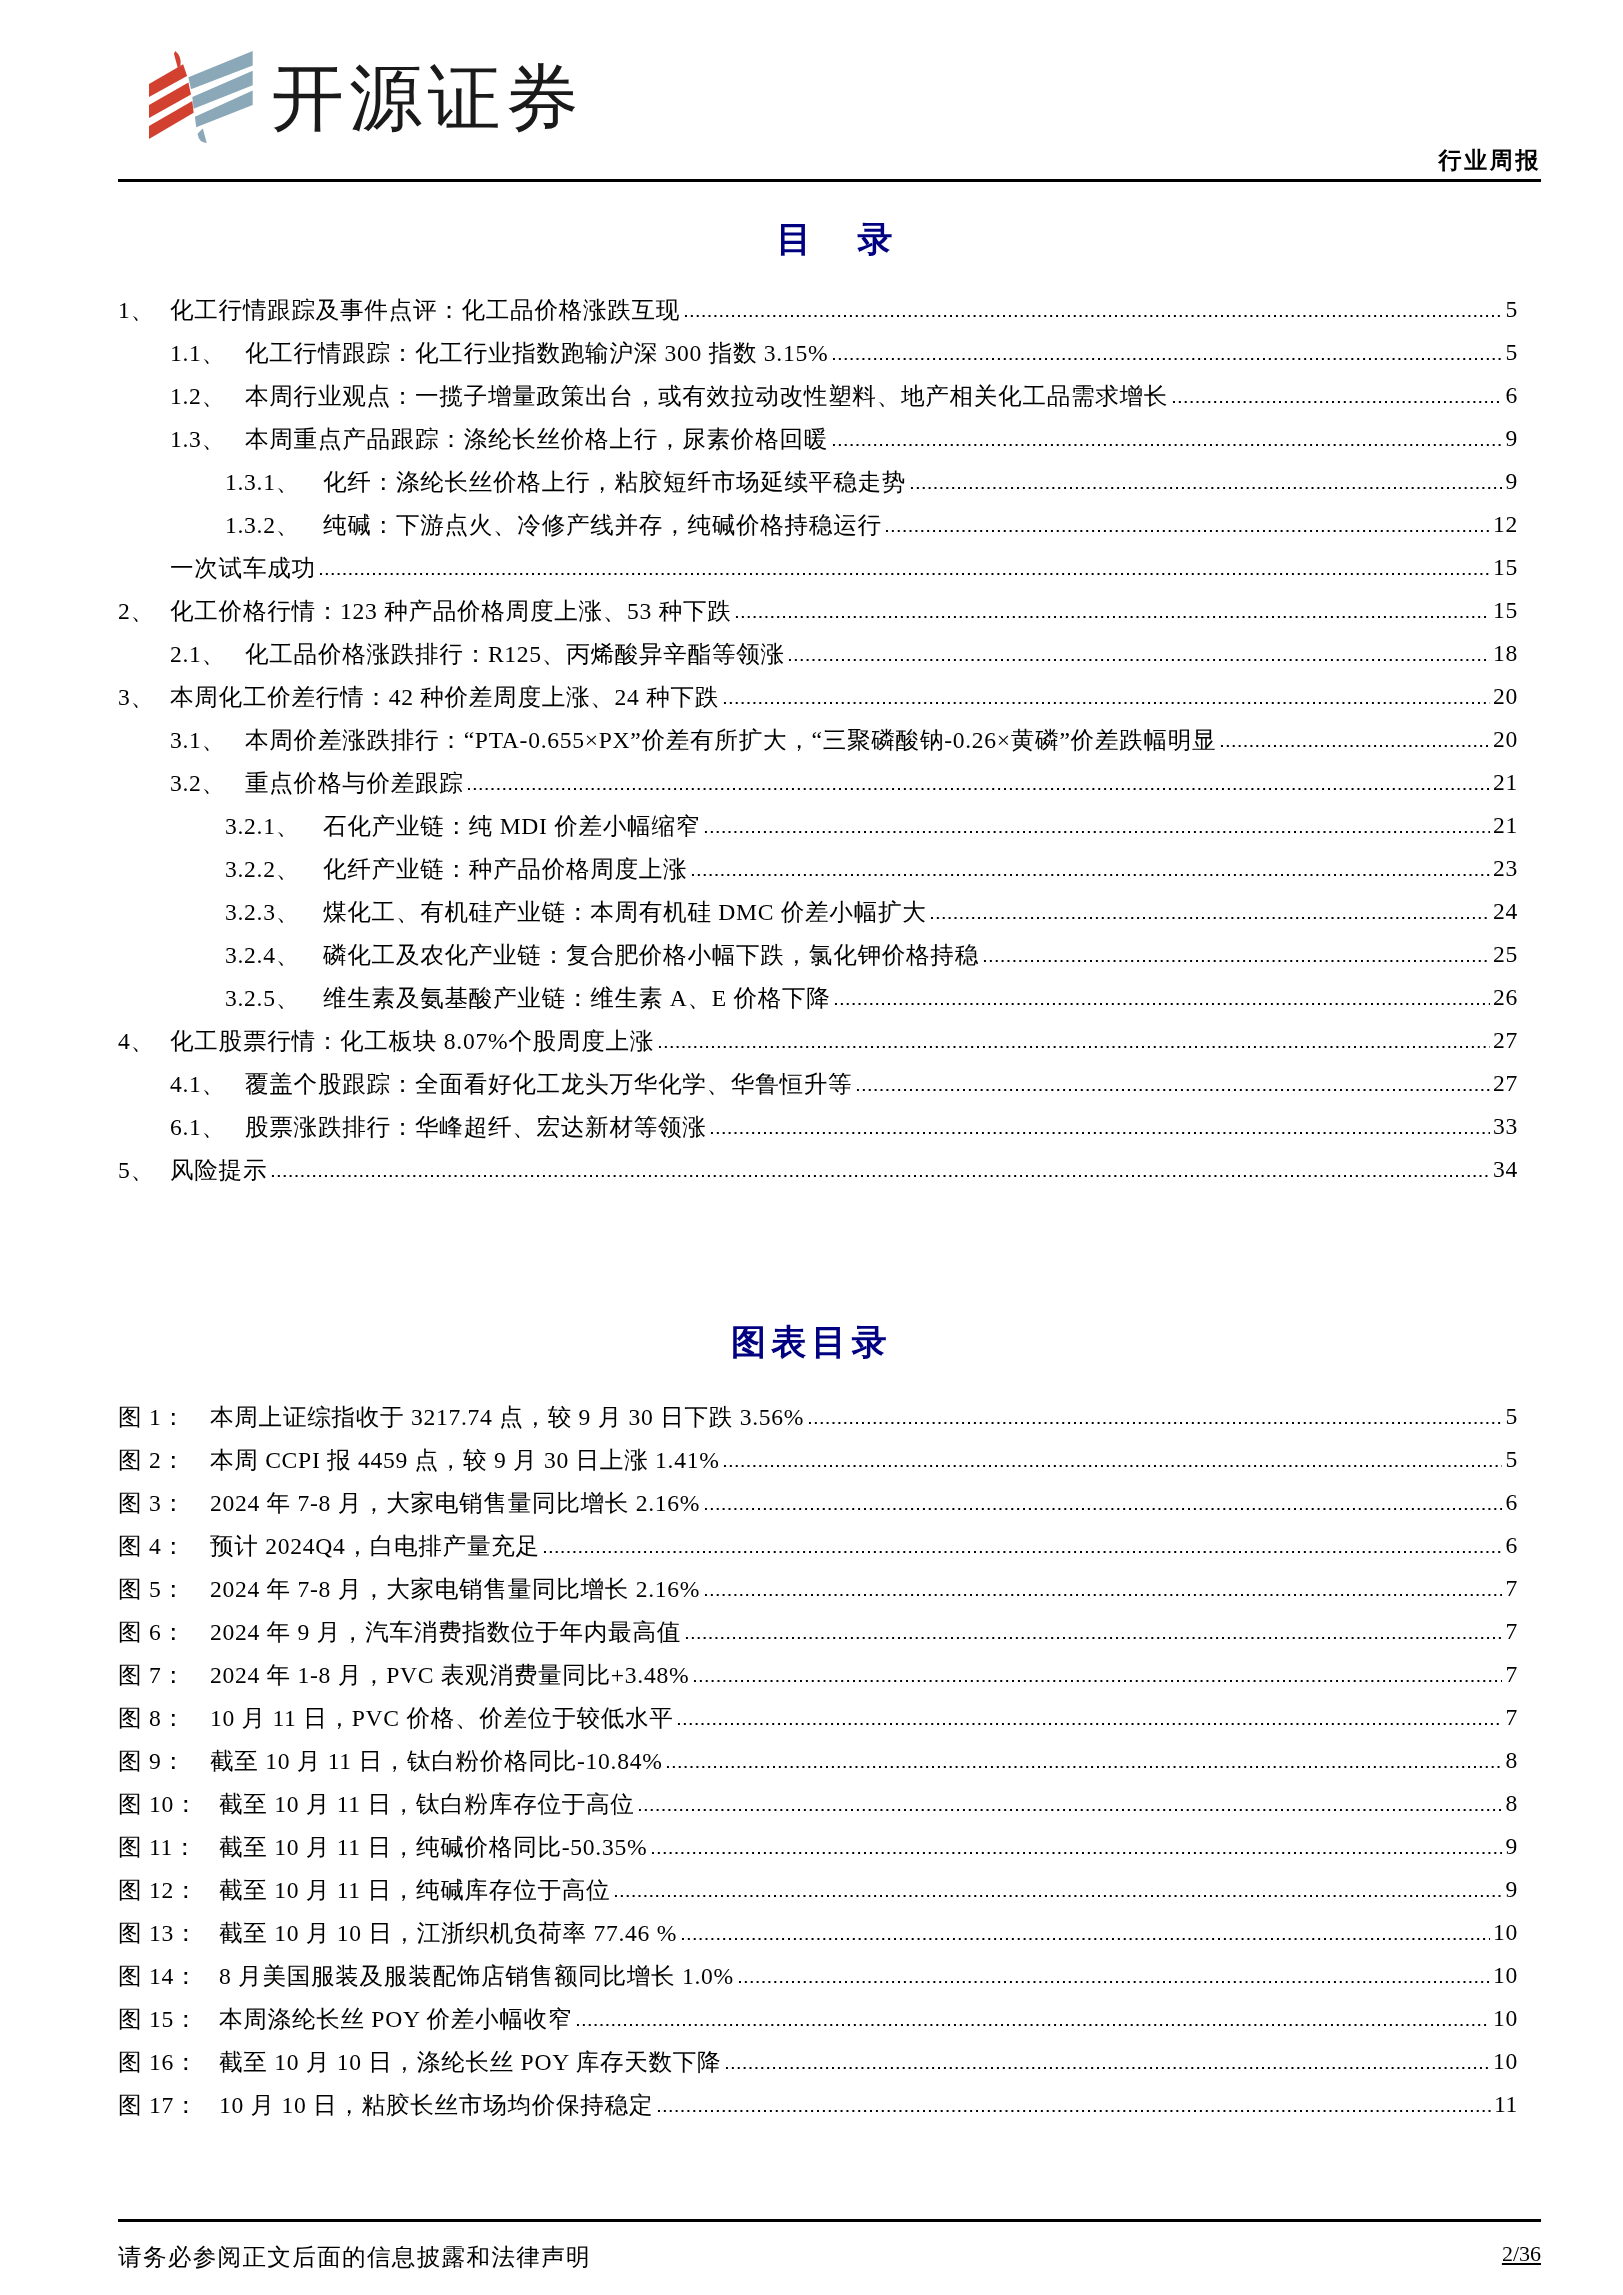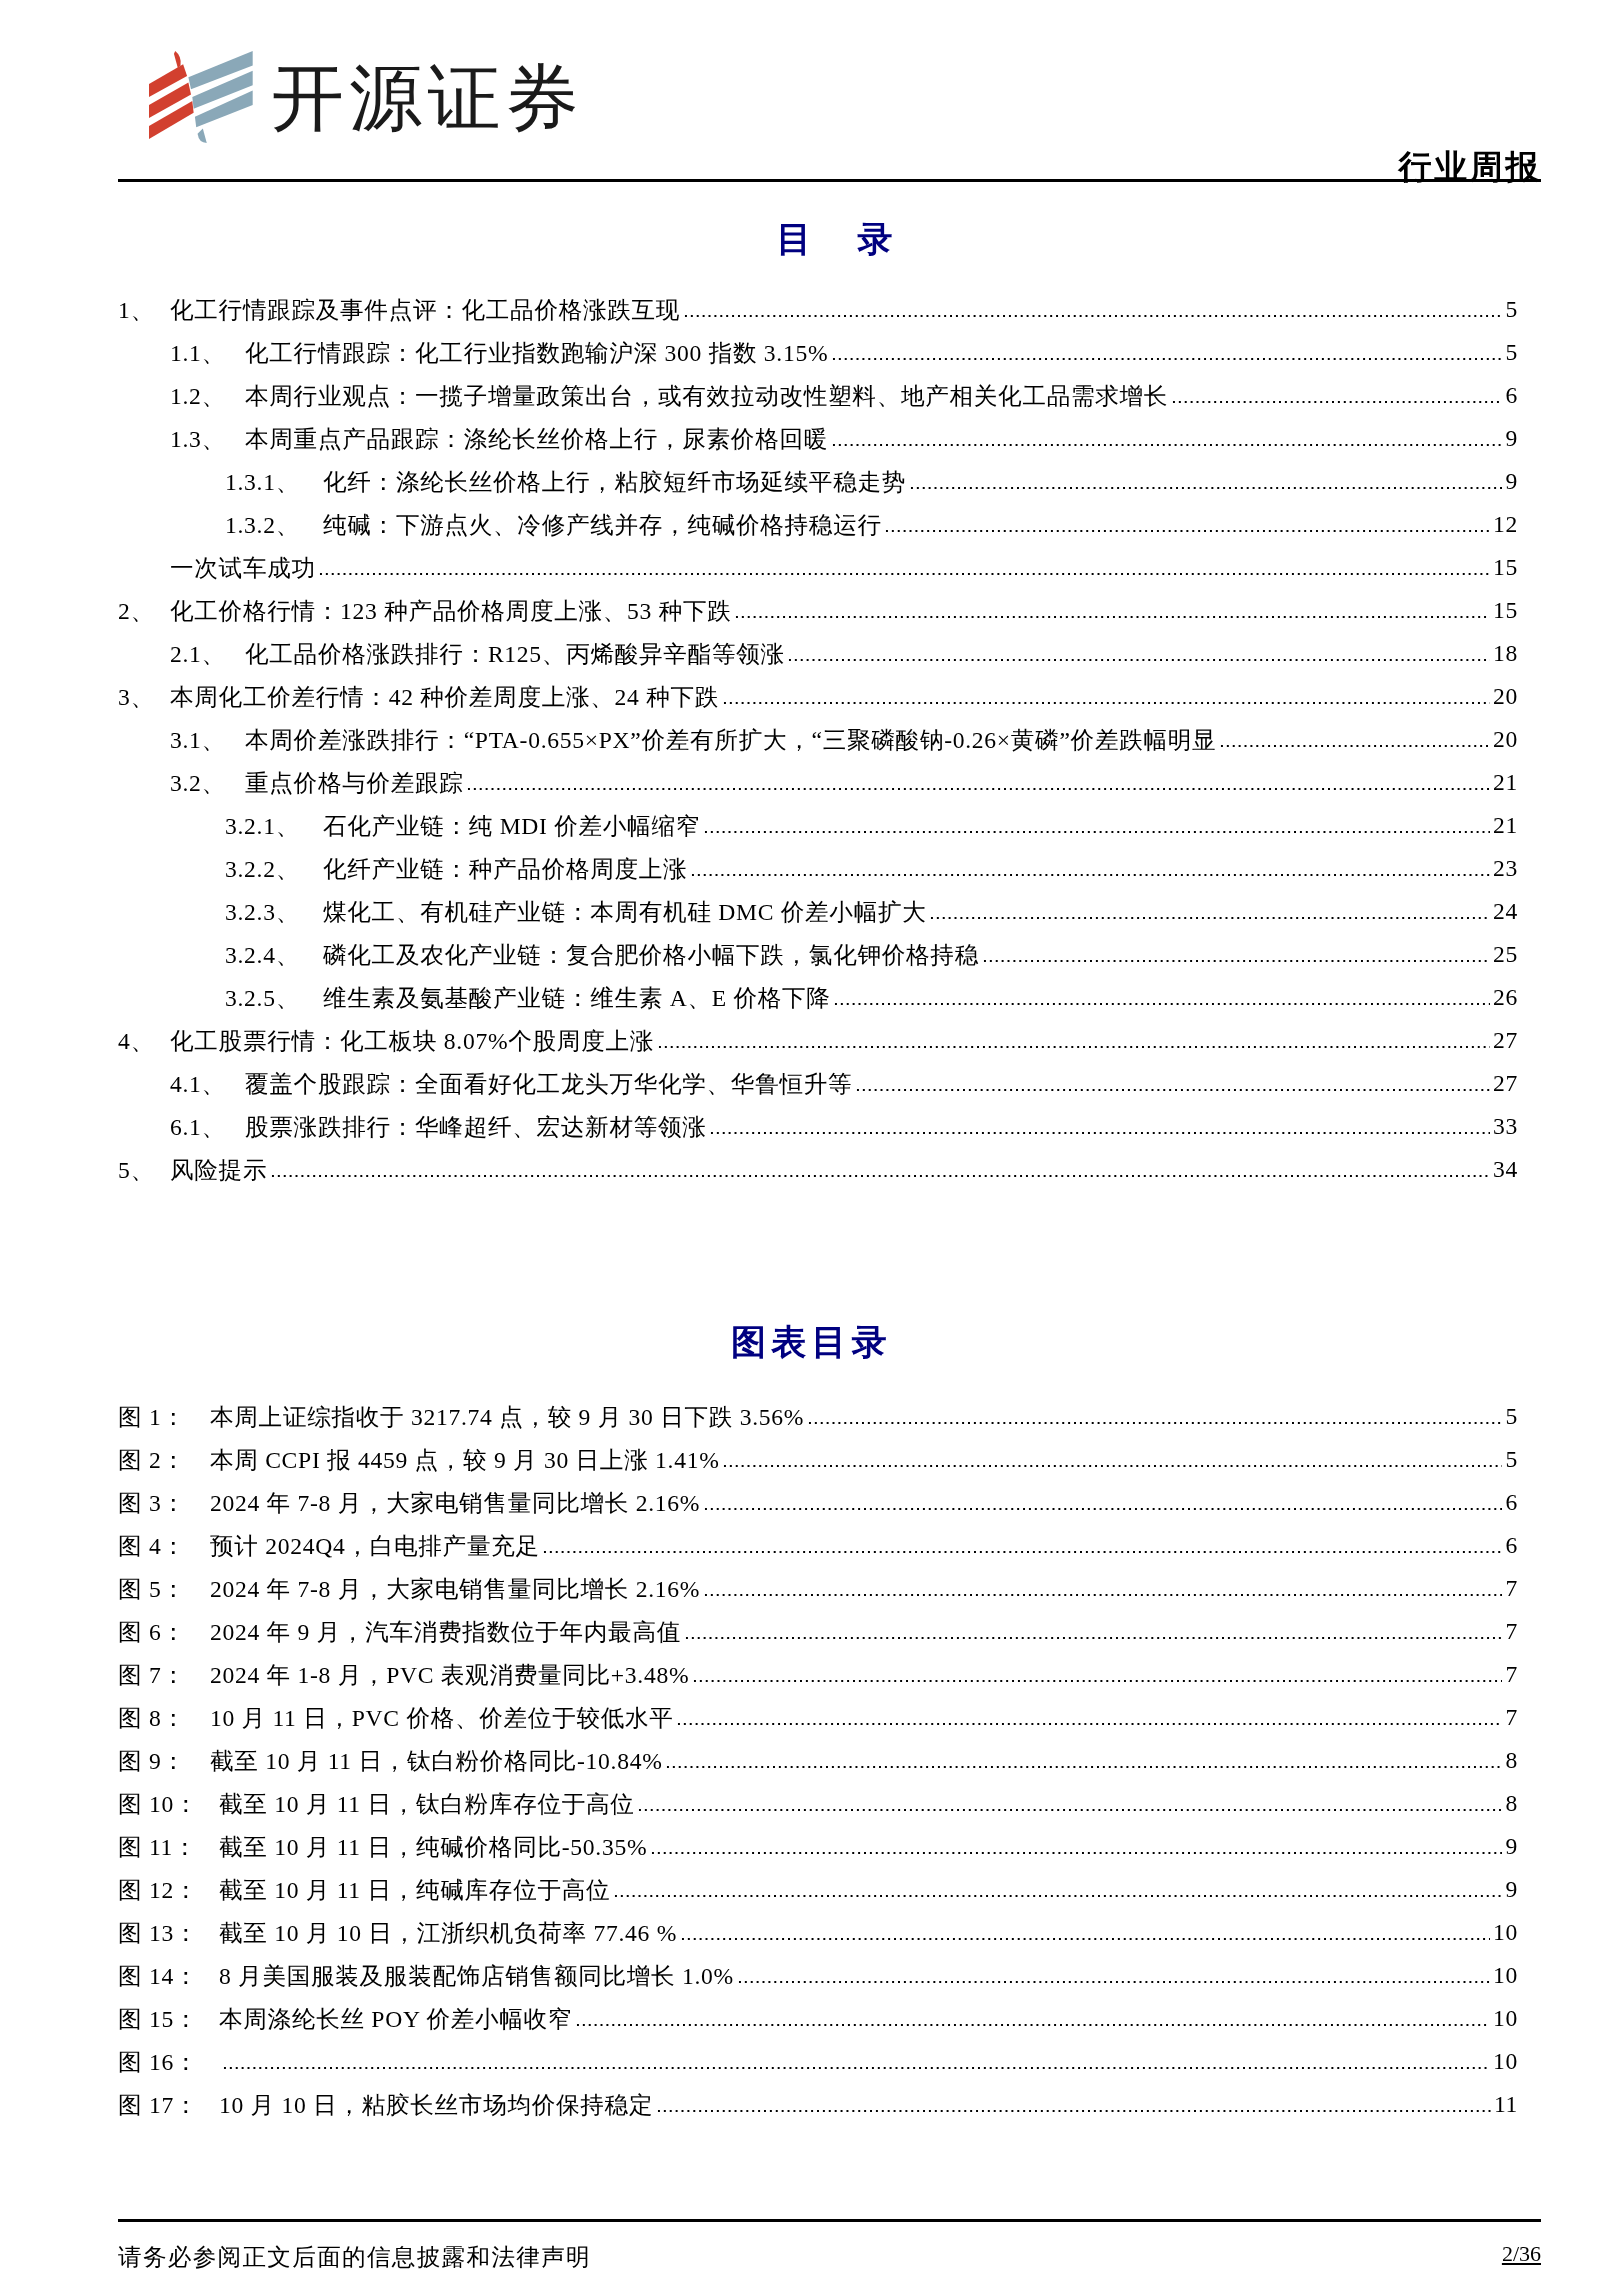--- a/index.html
+++ b/index.html
@@ -2,21 +2,21 @@
 <html style="font-size:10.5px"><head>
 <meta charset="utf-8">
 <style>
   html, body { margin:0; padding:0; background:#ffffff; }
   body { width:1623px; height:2295px; position:relative; overflow:hidden;
          font-family:"Liberation Serif","DejaVu Serif",serif; color:#000; }
   .logo { position:absolute; left:149px; top:51px; height:92px; display:flex; align-items:center; }
   .logo svg { display:block; }
   .logo-text { font-family:"DejaVu Sans","Liberation Sans",sans-serif; font-weight:normal;
                font-size:73px; letter-spacing:5.2px; color:#1a1a1a; margin-left:17px; line-height:1; }
-  .report-type { position:absolute; right:82px; top:145px; font-size:33px; font-weight:bold;
+  .report-type { position:absolute; right:82px; top:145px; font-size:23px; font-weight:bold;
                  letter-spacing:2.6px; font-family:"DejaVu Serif","Liberation Serif",serif; }
   .header-rule { position:absolute; left:118px; width:1423px; top:179px; height:2.6px; background:#000; }
   .section-title { position:absolute; left:0; width:1623px; text-align:center;
                    color:#000080; font-weight:bold; font-family:"DejaVu Serif","Liberation Serif",serif; }
   .toc-title { top:216px; font-size:35px; letter-spacing:46px; padding-left:46px; }
   .fig-title { top:1319px; font-size:35px; letter-spacing:5.2px; }
   .list { position:absolute; left:118px; width:1400px; }
   .toc { top:288px; }
   .figs { top:1395px; }
   .row { position:relative; height:43px; display:flex; align-items:center; font-size:23.6px;
@@ -280,20 +280,21 @@
       <span class="page">10</span>
     </div>
     <div class="row fig wide">
       <span class="num">图 15：</span>
       <span class="text">本周涤纶长丝 POY 价差小幅收窄</span>
       <span class="dots"></span>
       <span class="page">10</span>
     </div>
     <div class="row fig wide">
       <span class="num">图 16：</span>
+      <span class="text">截至 10 月 10 日，涤纶长丝 POY 库存天数下降</span>
       <span class="dots"></span>
       <span class="page">10</span>
     </div>
     <div class="row fig wide">
       <span class="num">图 17：</span>
       <span class="text">10 月 10 日，粘胶长丝市场均价保持稳定</span>
       <span class="dots"></span>
       <span class="page">11</span>
     </div>
   </div>

